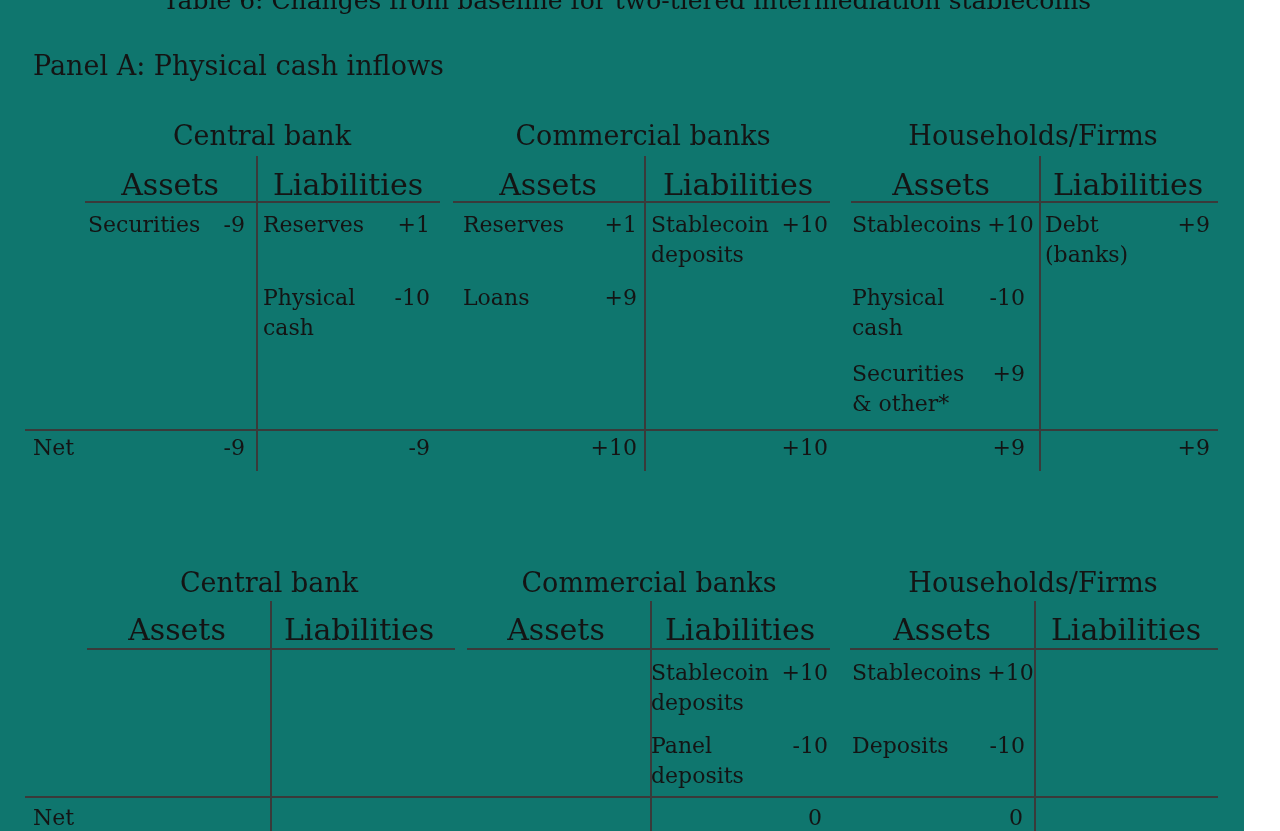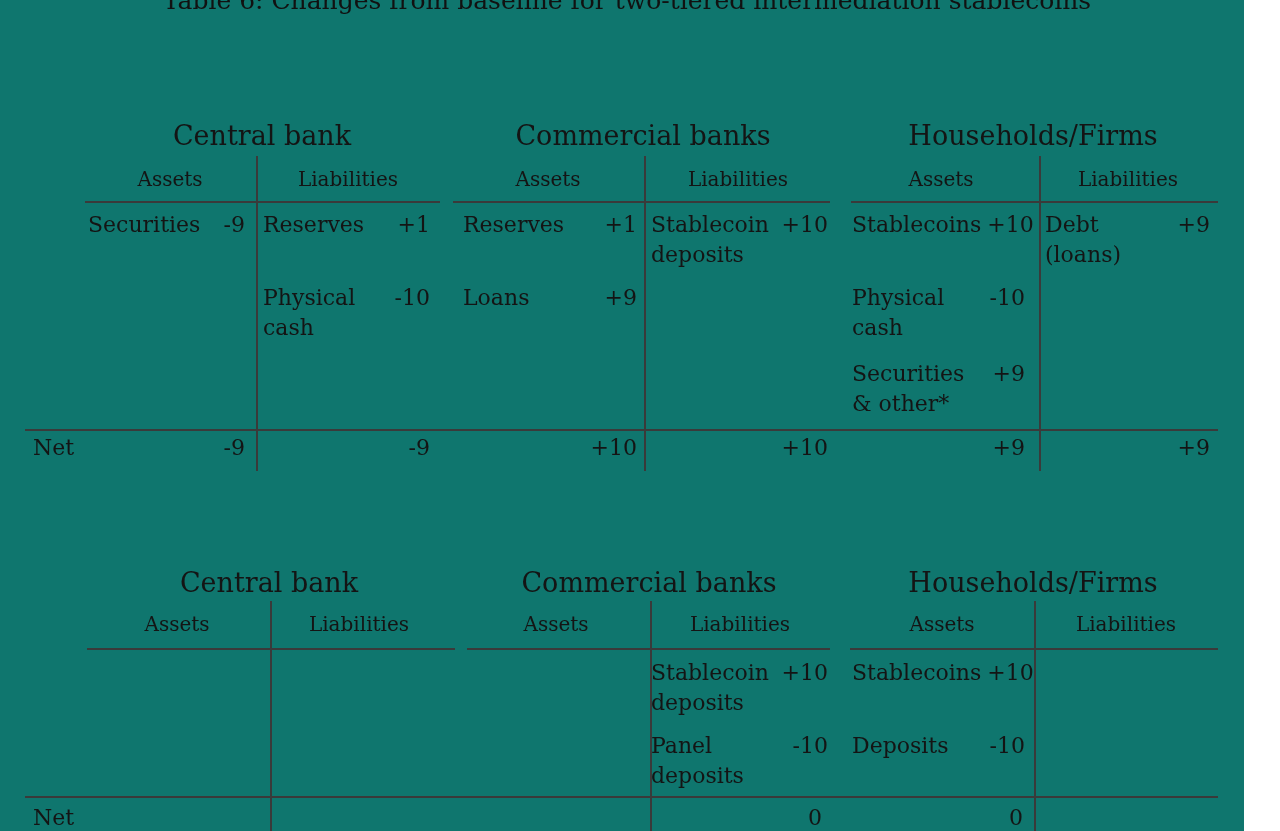--- a/index.html
+++ b/index.html
@@ -12,21 +12,21 @@
     position:absolute; transform:translateX(-50%);
     font-size:25px; white-space:nowrap; color:#111;
   }
   .panel-title { position:absolute; font-size:27px; white-space:nowrap; }
   .grp-hdr {
     position:absolute; transform:translateX(-50%);
     font-size:27px; white-space:nowrap;
   }
   .sub-hdr {
     position:absolute; transform:translateX(-50%);
-    font-size:20px; white-space:nowrap;
+    font-size:30px; white-space:nowrap;
   }
   .vline { position:absolute; width:2px; background:#3a3a3a; }
   .hline { position:absolute; height:2px; background:#3a3a3a; }
   .cell {
     position:absolute; display:flex; justify-content:space-between;
     align-items:flex-start; font-size:22px; line-height:30px;
   }
   .cell .lbl { white-space:pre-line; }
   .cell .val { white-space:nowrap; padding-left:6px; }
   .net-lbl { position:absolute; font-size:22px; line-height:30px; }
@@ -34,20 +34,21 @@
     position:absolute; text-align:right; font-size:22px; line-height:30px;
   }
 </style>
 </head>
 <body>
 
 <div class="page">
 
   <div class="caption" style="left:627px; top:-14px;">Table 6: Changes from baseline for two-tiered intermediation stablecoins</div>
 
+  <div class="panel-title" style="left:33px; top:50px;">Panel A: Physical cash inflows</div>
 
   <div class="grp-hdr" style="left:262px; top:120px;">Central bank</div>
   <div class="grp-hdr" style="left:643px; top:120px;">Commercial banks</div>
   <div class="grp-hdr" style="left:1033px; top:120px;">Households/Firms</div>
 
   <div class="sub-hdr" style="left:170px; top:167px;">Assets</div>
   <div class="sub-hdr" style="left:348px; top:167px;">Liabilities</div>
   <div class="sub-hdr" style="left:548px; top:167px;">Assets</div>
   <div class="sub-hdr" style="left:738px; top:167px;">Liabilities</div>
   <div class="sub-hdr" style="left:941px; top:167px;">Assets</div>
@@ -96,21 +97,21 @@
 cash</span>
     <span class="val">-10</span>
   </div>
   <div class="cell" style="left:852px; top:359px; width:173px;">
     <span class="lbl">Securities
 &amp; other*</span>
     <span class="val">+9</span>
   </div>
   <div class="cell" style="left:1045px; top:210px; width:165px;">
     <span class="lbl">Debt
-(loans)</span>
+(banks)</span>
     <span class="val">+9</span>
   </div>
 
   <div class="hline" style="left:25px; top:429px; width:1193px;"></div>
   <div class="net-lbl" style="left:33px; top:433px;">Net</div>
   <div class="net-val" style="left:88px;  top:433px; width:157px;">-9</div>
   <div class="net-val" style="left:263px; top:433px; width:167px;">-9</div>
   <div class="net-val" style="left:463px; top:433px; width:174px;">+10</div>
   <div class="net-val" style="left:651px; top:433px; width:177px;">+10</div>
   <div class="net-val" style="left:852px; top:433px; width:173px;">+9</div>

